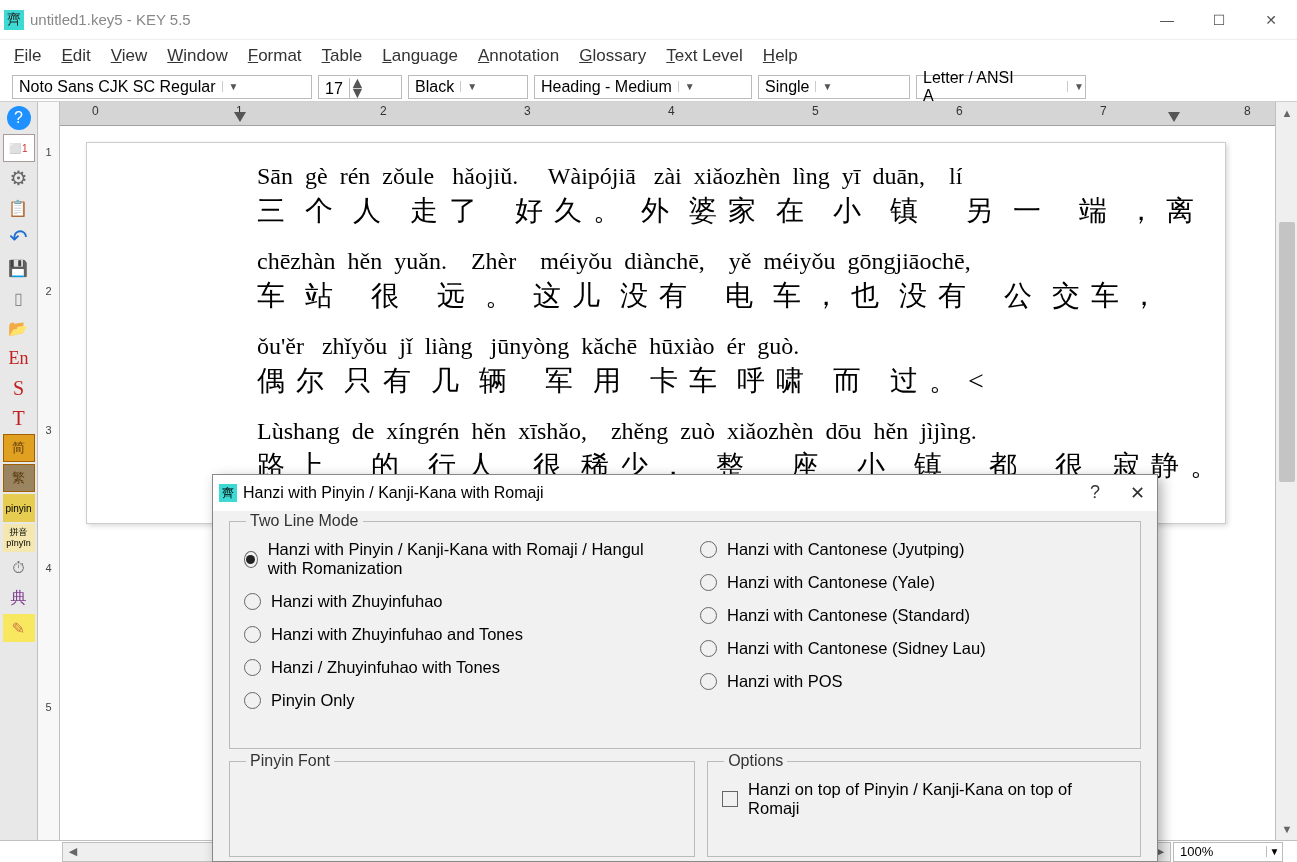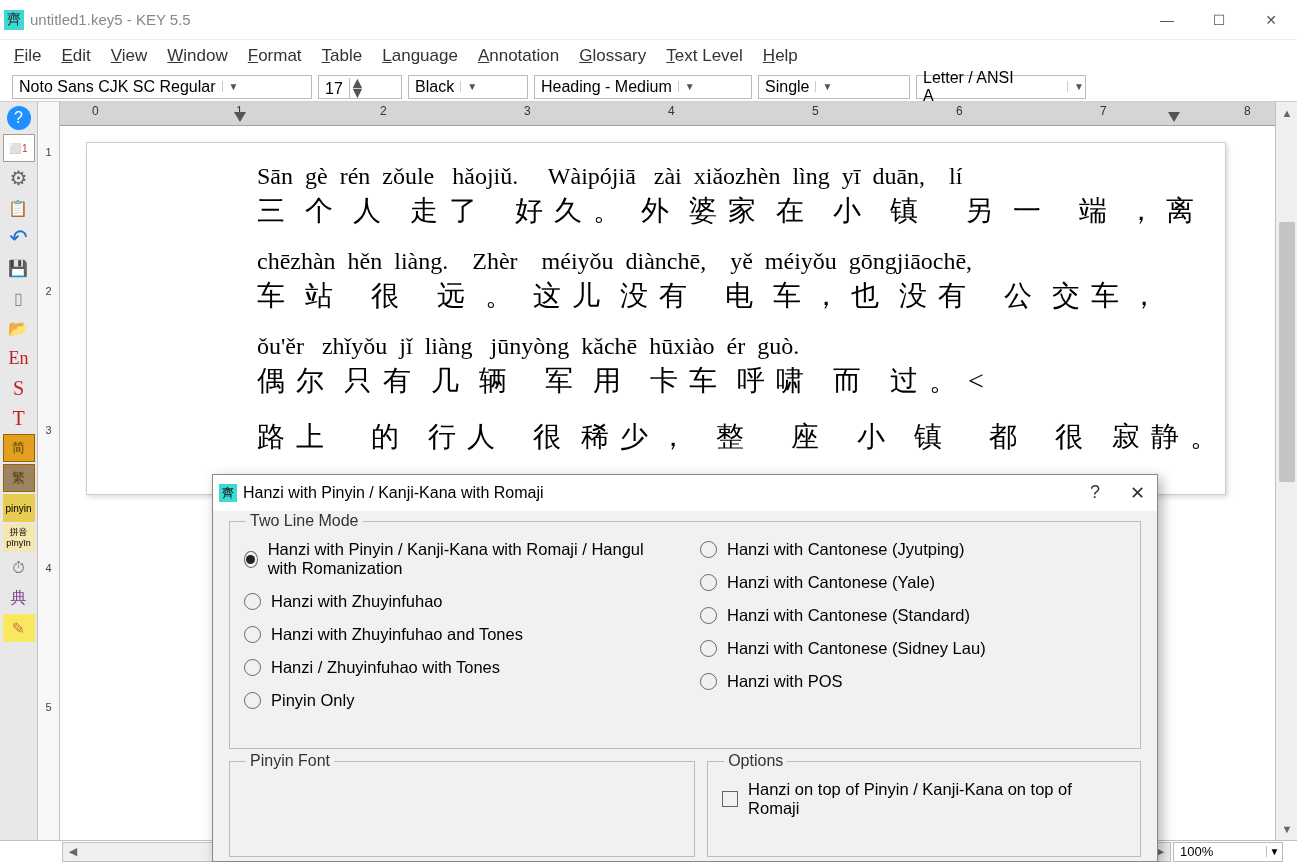--- a/index.html
+++ b/index.html
@@ -169,24 +169,25 @@
       <span class="num" style="left:1040px">7</span>
       <span class="num" style="left:1184px">8</span>
       <div class="ruler-arrow-left"></div>
       <div class="ruler-arrow-right"></div>
     </div>
 
     <div class="page">
       <div class="text-body">
         <div class="pyline">Sān  gè  rén  zǒule   hǎojiǔ.     Wàipójiā   zài  xiǎozhèn  lìng  yī  duān,    lí</div>
         <div class="hzline">三  个  人   走 了    好 久 。  外  婆 家  在   小   镇     另  一    端  ， 离</div>
-        <div class="pyline">chēzhàn  hěn  liàng.    Zhèr    méiyǒu  diànchē,    yě  méiyǒu  gōngjiāochē,</div>
+        <div class="pyline">chēzhàn  hěn  yuǎn.    Zhèr    méiyǒu  diànchē,    yě  méiyǒu  gōngjiāochē,</div>
         <div class="hzline">车  站    很    远  。  这 儿  没 有    电  车 ， 也  没 有    公  交 车 ，</div>
         <div class="pyline">ǒu'ěr   zhǐyǒu  jǐ  liàng   jūnyòng  kǎchē  hūxiào  ér  guò.</div>
         <div class="hzline">偶 尔  只 有  几  辆    军  用   卡 车  呼 啸   而   过 。 &lt;</div>
+        <div class="pyline">Lùshang  de  xíngrén  hěn  xīshǎo,    zhěng  zuò  xiǎozhèn  dōu  hěn  jìjìng.</div>
         <div class="hzline">路 上     的   行 人    很  稀 少 ，   整     座    小   镇     都    很   寂 静 。</div>
       </div>
     </div>
 
     <div class="vscroll">
       <div class="arrow" style="top:0">▲</div>
       <div class="thumb"></div>
       <div class="arrow" style="bottom:0">▼</div>
     </div>
   </div>

